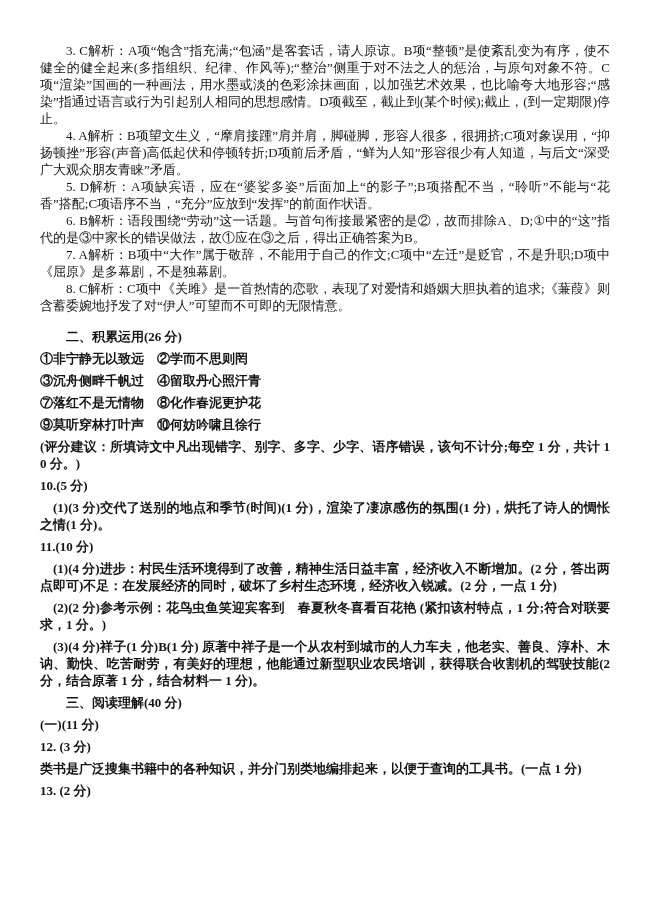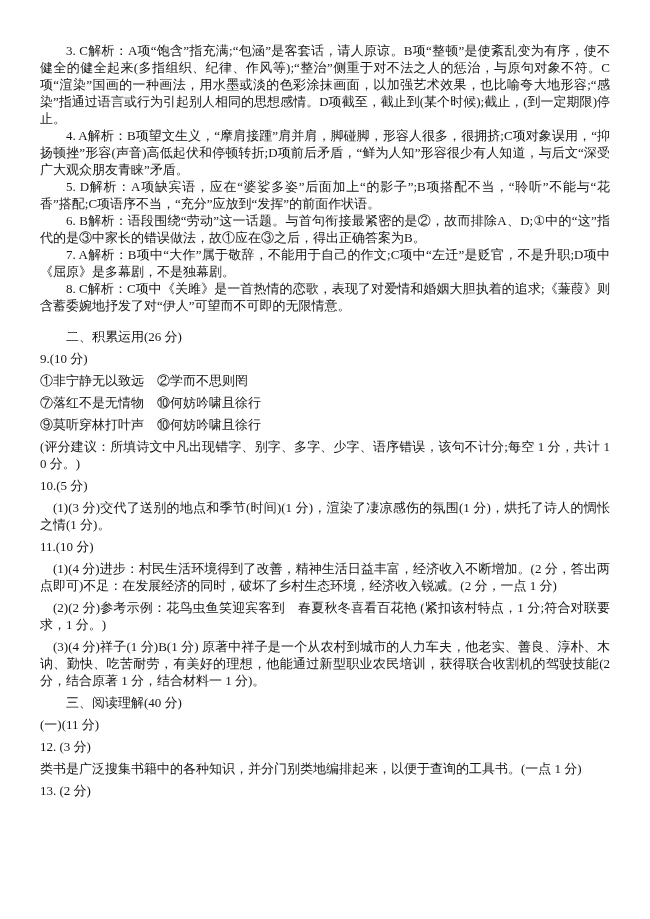--- a/index.html
+++ b/index.html
@@ -19,40 +19,40 @@
     line-height: 17px;
     overflow: hidden;
   }
   p {
     margin: 0;
     text-align: justify;
     word-break: break-all;
   }
   .ind2 { text-indent: 2em; }
   .ind1 { text-indent: 1em; }
-  .sp   { margin-bottom: 5px; }
+  .sp   { margin-bottom: 5px; font-weight: bold; }
   .sec  { margin-top: 14px; }
 </style>
 </head>
 <body>
 
 <div class="page">
 
   <p class="ind2">3. C解析：A项“饱含”指充满;“包涵”是客套话，请人原谅。B项“整顿”是使紊乱变为有序，使不健全的健全起来(多指组织、纪律、作风等);“整治”侧重于对不法之人的惩治，与原句对象不符。C项“渲染”国画的一种画法，用水墨或淡的色彩涂抹画面，以加强艺术效果，也比喻夸大地形容;“感染”指通过语言或行为引起别人相同的思想感情。D项截至，截止到(某个时候);截止，(到一定期限)停止。</p>
   <p class="ind2">4. A解析：B项望文生义，“摩肩接踵”肩并肩，脚碰脚，形容人很多，很拥挤;C项对象误用，“抑扬顿挫”形容(声音)高低起伏和停顿转折;D项前后矛盾，“鲜为人知”形容很少有人知道，与后文“深受广大观众朋友青睐”矛盾。</p>
   <p class="ind2">5. D解析：A项缺宾语，应在“婆娑多姿”后面加上“的影子”;B项搭配不当，“聆听”不能与“花香”搭配;C项语序不当，“充分”应放到“发挥”的前面作状语。</p>
   <p class="ind2">6. B解析：语段围绕“劳动”这一话题。与首句衔接最紧密的是②，故而排除A、D;①中的“这”指代的是③中家长的错误做法，故①应在③之后，得出正确答案为B。</p>
   <p class="ind2">7. A解析：B项中“大作”属于敬辞，不能用于自己的作文;C项中“左迁”是贬官，不是升职;D项中《屈原》是多幕剧，不是独幕剧。</p>
   <p class="ind2">8. C解析：C项中《关雎》是一首热情的恋歌，表现了对爱情和婚姻大胆执着的追求;《蒹葭》则含蓄委婉地抒发了对“伊人”可望而不可即的无限情意。</p>
 
   <p class="ind2 sec sp">二、积累运用(26 分)</p>
 
-  <p class="sp">9.(10 分)</p>
   <p class="sp">①非宁静无以致远　②学而不思则罔</p>
-  <p class="sp">⑦落红不是无情物　⑩何妨吟啸且徐行</p>
+  <p class="sp">③沉舟侧畔千帆过　④留取丹心照汗青</p>
+  <p class="sp">⑦落红不是无情物　⑧化作春泥更护花</p>
   <p class="sp">⑨莫听穿林打叶声　⑩何妨吟啸且徐行</p>
   <p class="sp">(评分建议：所填诗文中凡出现错字、别字、多字、少字、语序错误，该句不计分;每空 1 分，共计 10 分。)</p>
 
   <p class="sp">10.(5 分)</p>
   <p class="ind1 sp">(1)(3 分)交代了送别的地点和季节(时间)(1 分)，渲染了凄凉感伤的氛围(1 分)，烘托了诗人的惆怅之情(1 分)。</p>
 
   <p class="sp">11.(10 分)</p>
   <p class="ind1 sp">(1)(4 分)进步：村民生活环境得到了改善，精神生活日益丰富，经济收入不断增加。(2 分，答出两点即可)不足：在发展经济的同时，破坏了乡村生态环境，经济收入锐减。(2 分，一点 1 分)</p>
   <p class="ind1 sp">(2)(2 分)参考示例：花鸟虫鱼笑迎宾客到　春夏秋冬喜看百花艳 (紧扣该村特点，1 分;符合对联要求，1 分。)</p>
   <p class="ind1 sp">(3)(4 分)祥子(1 分)B(1 分) 原著中祥子是一个从农村到城市的人力车夫，他老实、善良、淳朴、木讷、勤快、吃苦耐劳，有美好的理想，他能通过新型职业农民培训，获得联合收割机的驾驶技能(2分，结合原著 1 分，结合材料一 1 分)。</p>

